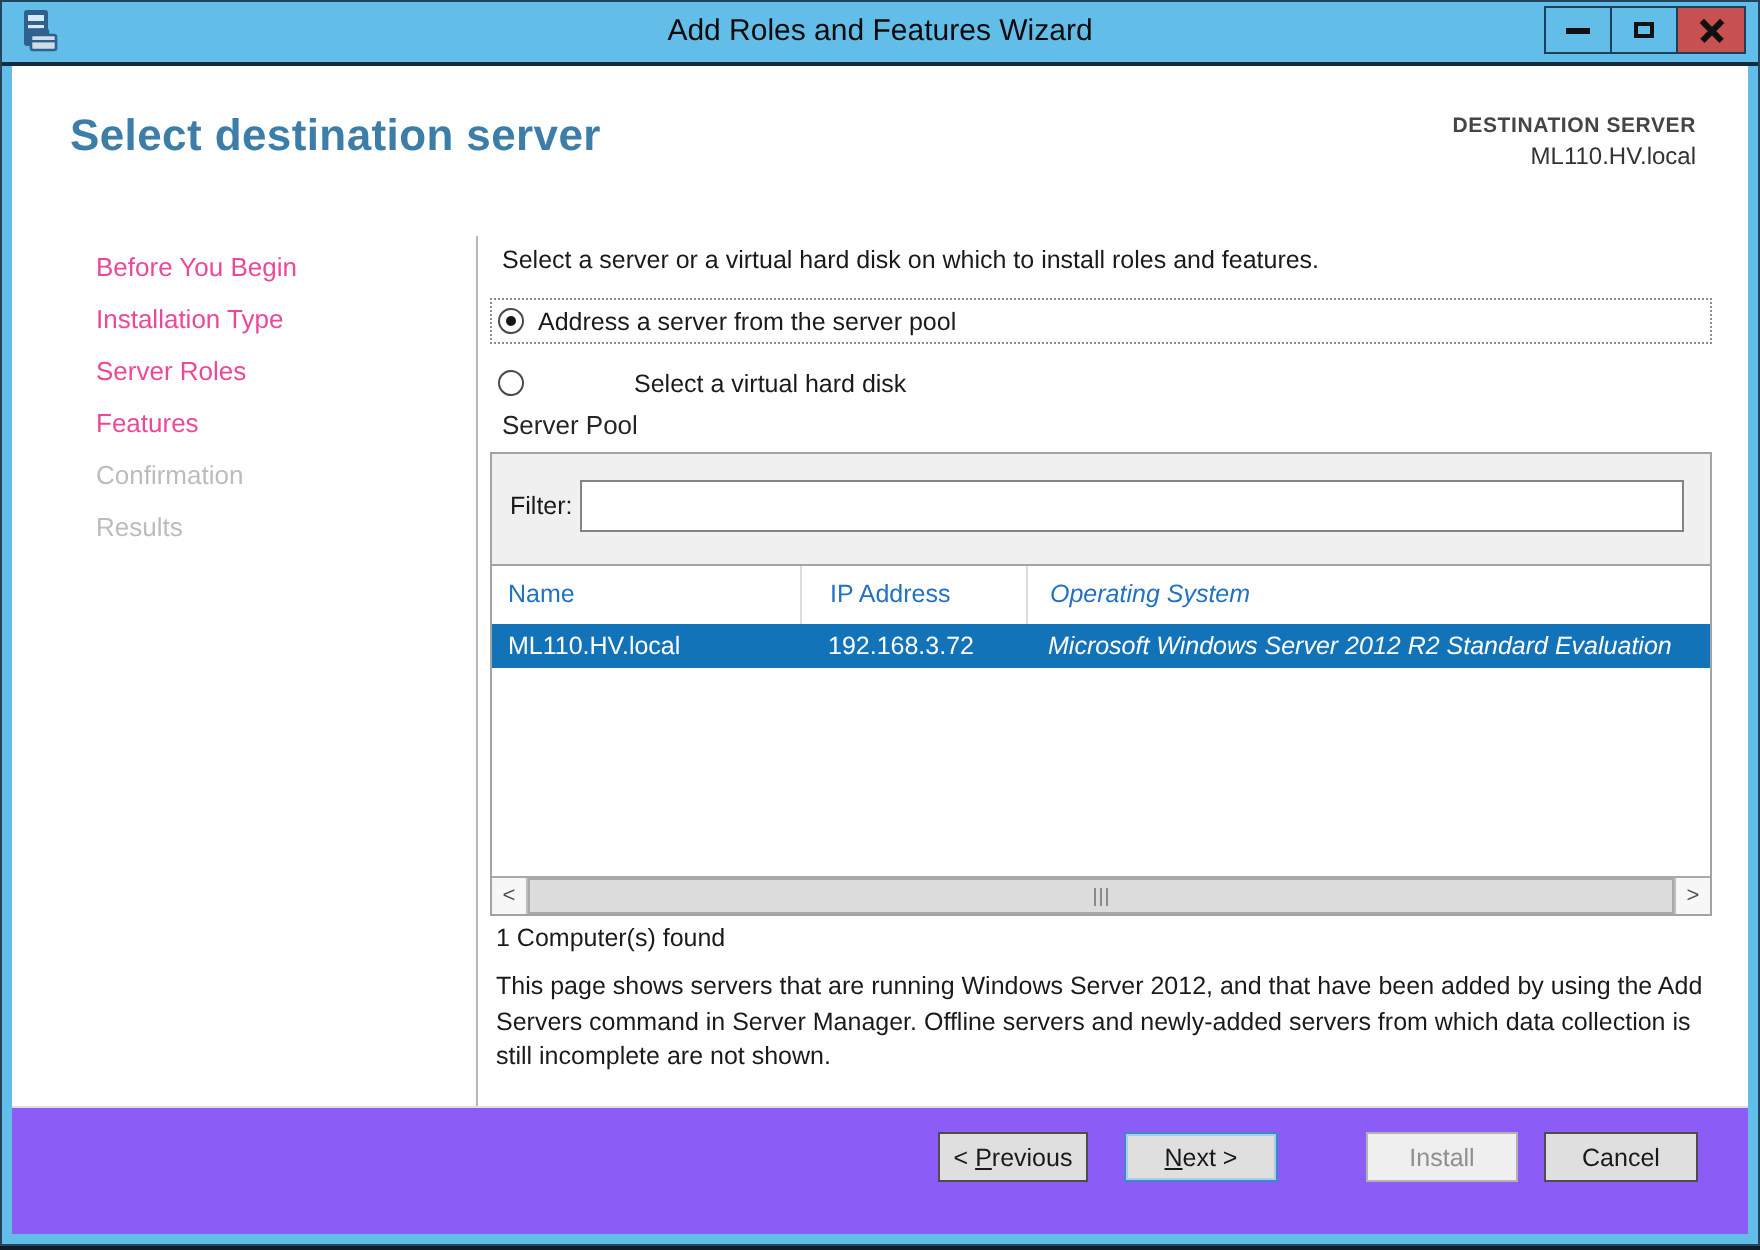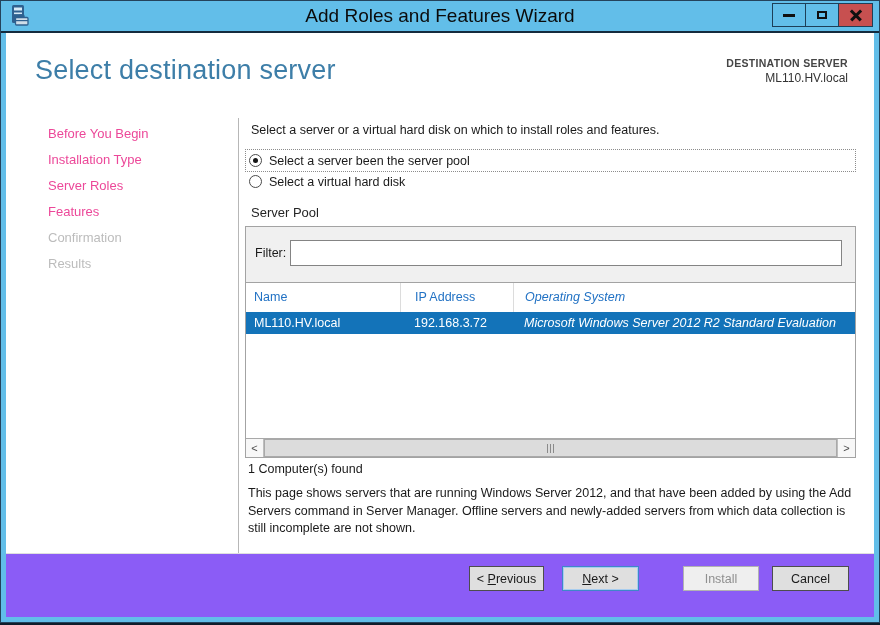--- a/index.html
+++ b/index.html
@@ -5,61 +5,61 @@
   * { margin:0; padding:0; box-sizing:border-box; }
   body { font-family:"Liberation Sans", sans-serif; background:#0f1d2b; }
   .screen { position:relative; width:880px; height:625px; background:#0f1d2b; overflow:hidden; }
 
   
   .window { position:absolute; top:0; left:0; width:880px; height:623px;
             background:#62bee9; border:1px solid #24435c; }
   .titlebar { position:absolute; top:0; left:0; right:0; height:30px; }
   .app-icon { position:absolute; left:7px; top:3px; width:24px; height:24px; }
   .win-title { position:absolute; left:0; right:0; top:0; height:30px; line-height:30px;
-               text-align:center; font-size:19px; color:#0b0b0b; }
+               text-align:center; font-size:15px; color:#0b0b0b; }
   .win-controls { position:absolute; right:6px; top:2px; display:flex;
                   border:1px solid #1d3f58; height:24px; }
   .win-btn { width:33px; height:22px; display:flex; align-items:center; justify-content:center;
              background:#62bee9; border-right:1px solid #1d3f58; cursor:default; }
   .win-btn:last-child { border-right:none; }
   .win-btn.close { background:#c75050; }
   .glyph-min { width:12px; height:3px; background:#101010; }
   .glyph-max { width:10px; height:8px; border:2px solid #101010; background:transparent; }
   .glyph-x { position:relative; width:14px; height:14px; }
   .glyph-x::before, .glyph-x::after { content:""; position:absolute; left:0; top:6px;
       width:14px; height:2.6px; background:#101010; }
   .glyph-x::before { transform:rotate(45deg); }
   .glyph-x::after  { transform:rotate(-45deg); }
   .dark-line { position:absolute; top:30px; left:0; right:0; height:2px; background:#142b3e; }
 
   
   .dialog { position:absolute; top:32px; left:5px; right:5px; bottom:5px; background:#ffffff; }
 
-  .page-title { position:absolute; left:29px; top:22px; font-size:27px; font-weight:400;
+  .page-title { position:absolute; left:29px; top:22px; font-size:22px; font-weight:700;
                 color:#3d7ea8; letter-spacing:0.2px; }
   .dest-block { position:absolute; right:26px; top:24px; text-align:right; }
   .dest-label { font-size:10.5px; font-weight:bold; color:#454545; letter-spacing:0.3px; }
   .dest-value { font-size:12px; color:#333333; margin-top:2px; }
 
   
   .sidebar { position:absolute; left:0; top:88px; width:232px; }
   .nav-item { height:26px; line-height:26px; padding-left:42px; font-size:13px;
               color:#ec4899; cursor:default; }
   .nav-item.selected { background:#1373b9; color:#ffffff; width:222px; }
   .nav-item.disabled { color:#bcbcbc; }
   .vdivider { position:absolute; left:232px; top:85px; height:442px; width:1px; background:#b7b7b7; }
 
   
   .content { position:absolute; left:239px; top:0; width:612px; height:536px; }
   .intro { position:absolute; left:6px; top:90px; font-size:12.5px; color:#1a1a1a; }
 
   .radio-row { position:absolute; left:1px; width:609px; height:21px; display:flex;
                align-items:center; cursor:default; }
   .radio-row.r1 { top:117px; outline:1px dotted #8c8c8c; }
-  .radio-row.r2 { top:138px; }
+  .radio-row.r2 { top:148px;gap:48px; }
   .radio-circle { width:13px; height:13px; border:1px solid #4a4a4a; border-radius:50%;
                   background:#fff; margin:0 7px 0 3px; position:relative; flex:0 0 auto; }
   .radio-circle.checked::after { content:""; position:absolute; left:3px; top:3px;
                   width:5px; height:5px; border-radius:50%; background:#161616; }
   .radio-label { font-size:12.5px; color:#1a1a1a; }
 
   .pool-label { position:absolute; left:6px; top:172px; font-size:13px; color:#252525; }
 
   .pool-box { position:absolute; left:0; top:193px; width:611px; height:232px;
               border:1px solid #a3a3a3; background:#f0f0f0; }
@@ -158,21 +158,21 @@
         <div class="nav-item disabled">Confirmation</div>
         <div class="nav-item disabled">Results</div>
       </div>
       <div class="vdivider"></div>
 
       <div class="content">
         <div class="intro">Select a server or a virtual hard disk on which to install roles and features.</div>
 
         <div class="radio-row r1">
           <span class="radio-circle checked"></span>
-          <span class="radio-label">Select a server been the server pool</span>
+          <span class="radio-label">Address a server from the server pool</span>
         </div>
         <div class="radio-row r2">
           <span class="radio-circle"></span>
           <span class="radio-label">Select a virtual hard disk</span>
         </div>
 
         <div class="pool-label">Server Pool</div>
 
         <div class="pool-box">
           <div class="filter-row">

